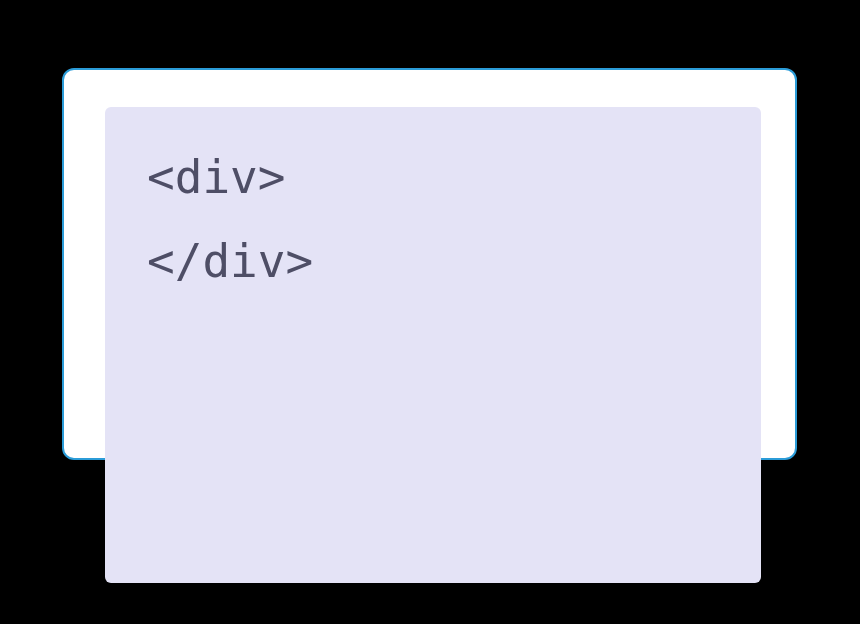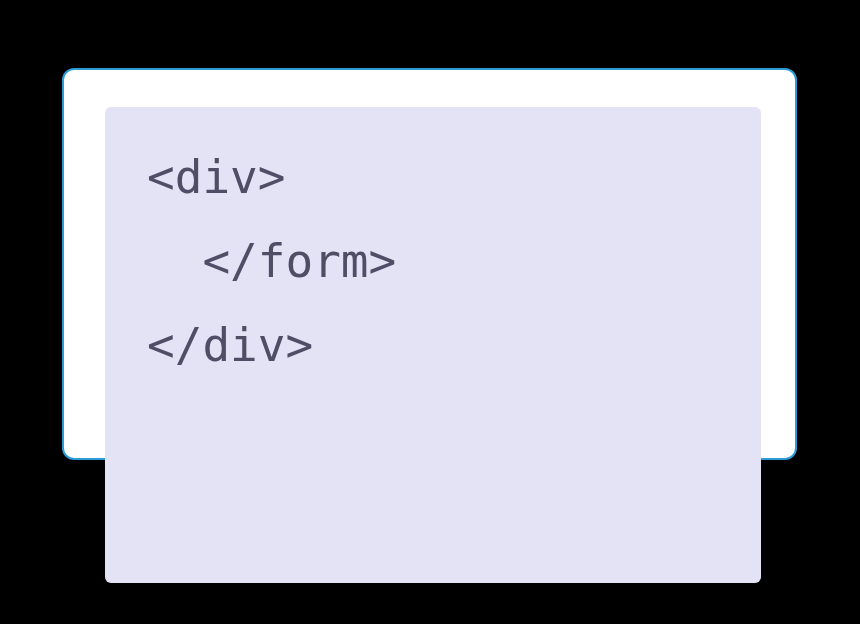--- a/index.html
+++ b/index.html
@@ -46,16 +46,15 @@
     color: #4e4e66;
     letter-spacing: 0px;
   }
 </style>
 </head>
 <body>
 
 <div class="card">
   <div class="code-block">
     <span class="code-line">&lt;div&gt;</span>
-    <span class="code-line">  &lt;/form&gt;</span>
     <span class="code-line">&lt;/div&gt;</span>
   </div>
 </div>
 
 </body></html>

